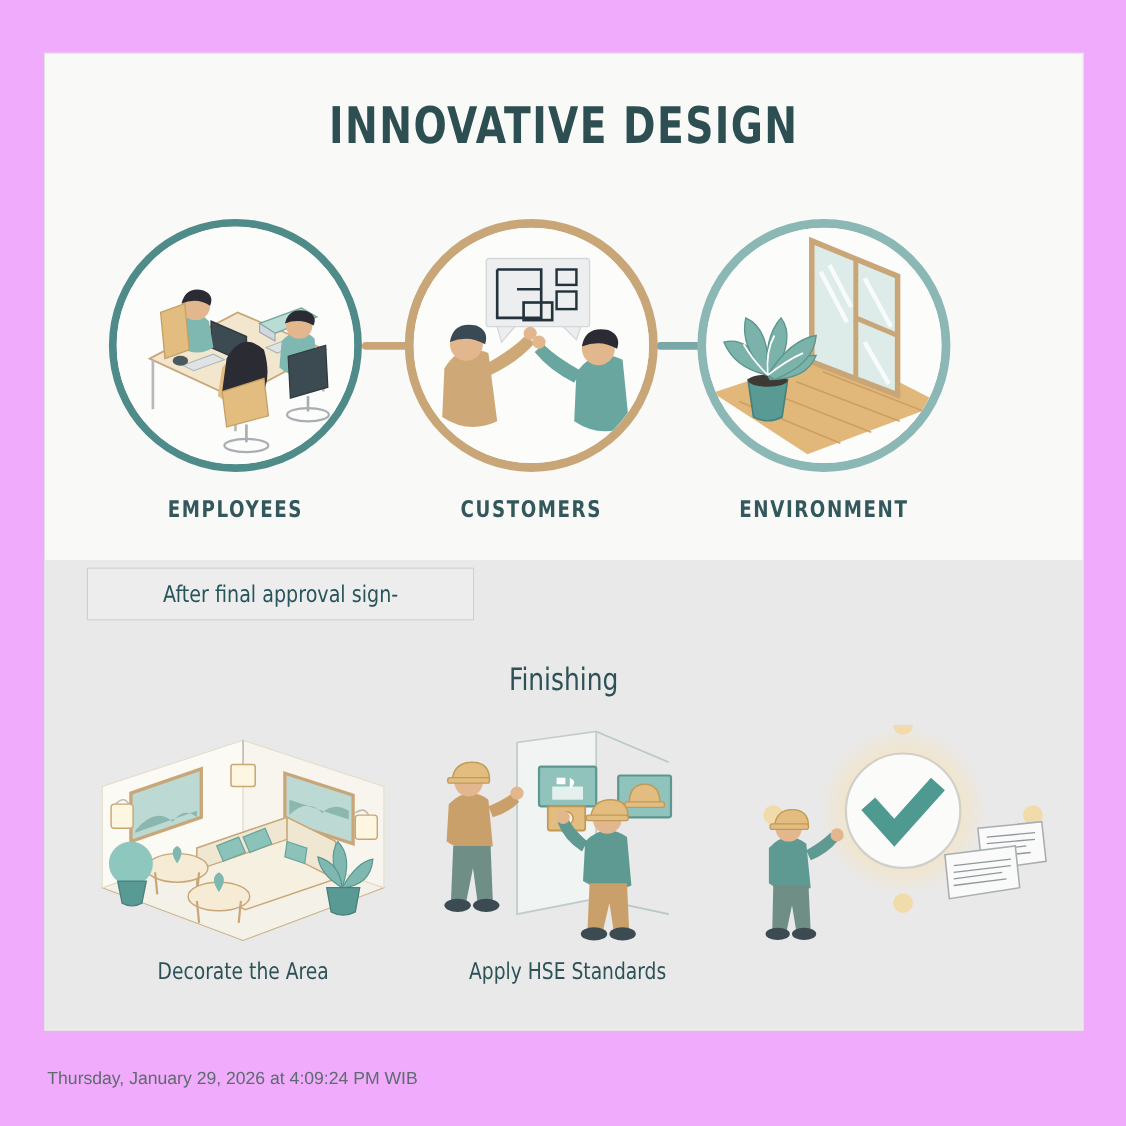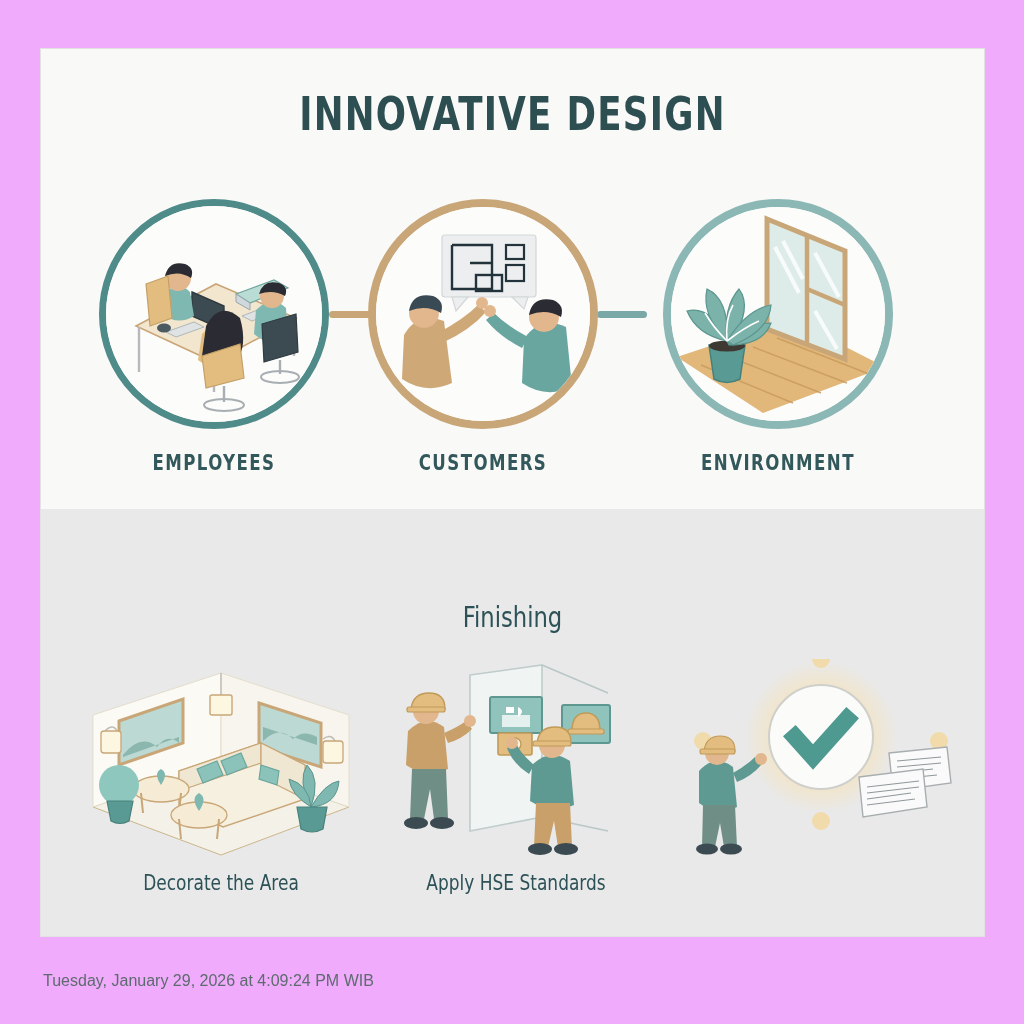--- a/index.html
+++ b/index.html
@@ -36,21 +36,21 @@
     transform:scaleX(0.86);
   }
   .circle-row{
     position:absolute;left:0;top:150px;width:100%;height:230px;
   }
   .node{
     position:absolute;top:0;width:230px;height:230px;
   }
   .node.n1{left:58px;}
   .node.n2{left:327px;}
-  .node.n3{left:622px;}
+  .node.n3{left:593px;}
   .ring{
     position:absolute;left:0;top:0;width:230px;height:230px;
     border-radius:50%;
     box-sizing:border-box;
     background:#fcfcfb;
     overflow:hidden;
   }
   .ring.teal-dark{border:7px solid #4f8b89;}
   .ring.tan{border:8px solid #c9a677;}
   .ring.teal-light{border:8px solid #8bb7b5;}
@@ -239,20 +239,23 @@
             </svg>
           </div>
           <div class="node-label">ENVIRONMENT</div>
         </div>
 
       </div>
     </div>
 
     <div class="panel-bottom">
 
+      <div class="note-box">
+        <span>After final approval sign-</span>
+      </div>
 
       <div class="section-head">Finishing</div>
 
       <div class="scene-row">
 
         <div class="scene s1">
           <svg width="300" height="200" viewBox="0 0 300 200">
 
             <polygon points="150,196 22,148 22,60 150,14 278,60 278,148" fill="#efefee"></polygon>
             <polygon points="150,196 22,148 150,102 278,148" fill="#f4f1e8" stroke="#cbb68c" stroke-width="1"></polygon>
@@ -390,14 +393,14 @@
             <ellipse cx="50" cy="190" rx="11" ry="5.5" fill="#3c4b52"></ellipse>
           </svg>
           <div class="scene-label"></div>
         </div>
 
       </div>
     </div>
 
   </div>
 
-  <div class="timestamp">Tuesday, January 29, 2026 at 4:09:24 PM WIB</div>
+  <div class="timestamp">Thursday, January 29, 2026 at 4:09:24 PM WIB</div>
 </div>
 
 </body></html>

